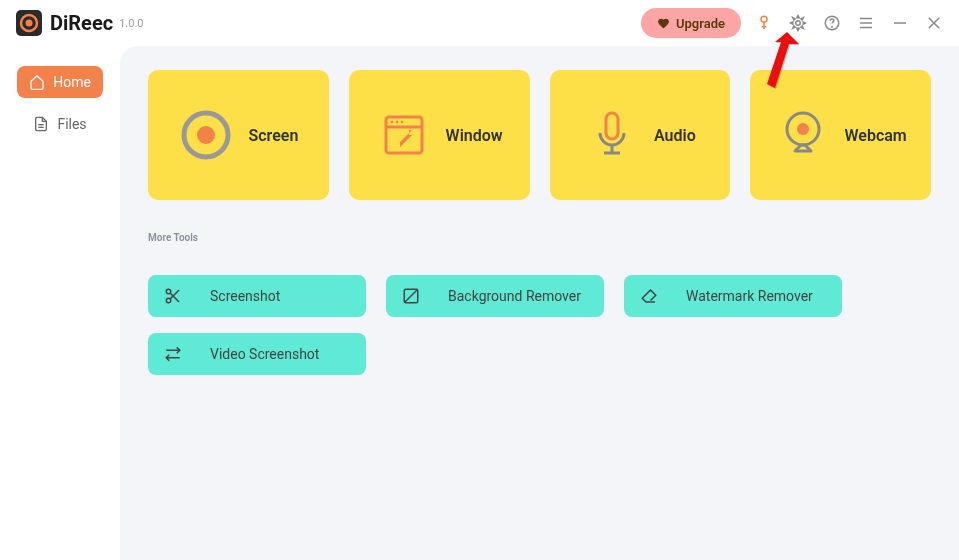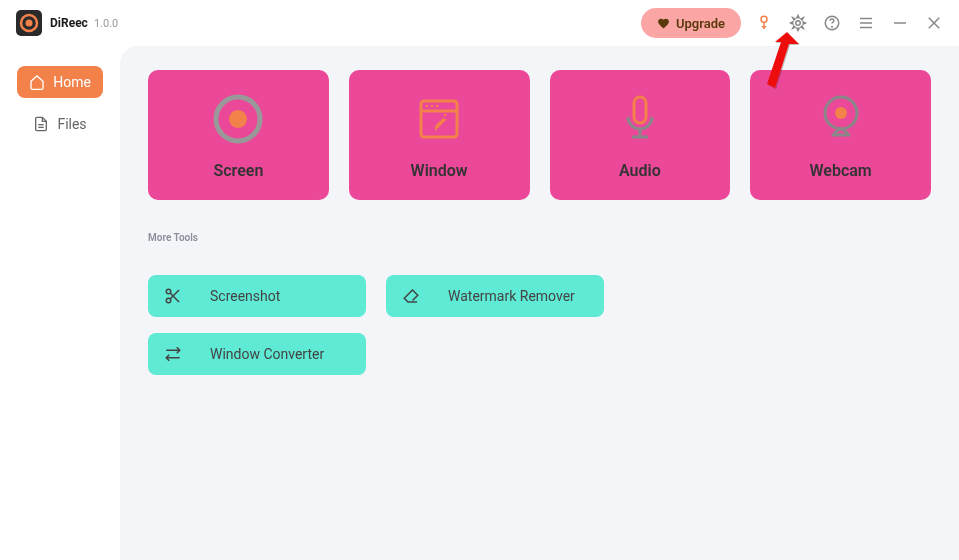--- a/index.html
+++ b/index.html
@@ -9,21 +9,21 @@
       height: 46px;
       display: flex;
       align-items: center;
       padding: 0 16px;
     }
     .logo {
       width: 26px; height: 26px;
       margin-right: 8px;
       display: flex; align-items: center; justify-content: center;
     }
-    .app-name { font-weight: 700; font-size: 12px; color: #1a1a1a; margin-right: 6px; }
+    .app-name { font-weight: 700; font-size: 20px; color: #1a1a1a; margin-right: 6px; }
     .version { font-size: 11px; color: #999; }
     .titlebar-spacer { flex: 1; }
     .upgrade-btn {
       background: #fca5a5;
       border-radius: 18px;
       height: 30px;
       padding: 0 16px;
       display: flex; align-items: center;
       gap: 6px;
       cursor: pointer;
@@ -65,25 +65,25 @@
       flex: 1;
       background: #f3f5f9;
       border-radius: 18px 0 0 0;
       padding: 24px 28px;
       position: relative;
     }
     
     .card-row { display: flex; gap: 20px; margin-bottom: 32px; }
     .card {
       flex: 1;
-      background: #ec4899;
+      background: #fde047;
       border-radius: 10px;
       height: 130px;
       display: flex;
-      flex-direction: column;
+      flex-direction: row;
       align-items: center;
       justify-content: center;
       gap: 14px;
       cursor: pointer;
     }
     .card-icon { width: 56px; height: 56px; display: flex; align-items: center; justify-content: center; }
     .card-label { font-size: 16px; font-weight: 600; color: #333; }
     
     .section-title { font-size: 10px; font-weight: 600; color: #8a8f9a; margin-bottom: 32px; }
     
@@ -258,30 +258,37 @@
         <svg viewBox="0 0 24 24" fill="none" stroke="#444" stroke-width="2">
           <circle cx="6" cy="6" r="3"></circle>
             <circle cx="6" cy="18" r="3"></circle>
           <line x1="20" y1="4" x2="8.12" y2="15.88"></line>
             <line x1="20" y1="20" x2="8.12" y2="8.12"></line>
         </svg>
         <span>Screenshot</span>
       </div>
       <div class="tool">
         <svg viewBox="0 0 24 24" fill="none" stroke="#444" stroke-width="2">
+          <rect x="3" y="3" width="18" height="18" rx="2"></rect>
+          <line x1="4" y1="20" x2="20" y2="4"></line>
+        </svg>
+        <span>Background Remover</span>
+      </div>
+      <div class="tool">
+        <svg viewBox="0 0 24 24" fill="none" stroke="#444" stroke-width="2">
           <path d="M20 20H8l-5-5 11-11 7 7-7 7"></path>
         </svg>
         <span>Watermark Remover</span>
       </div>
     </div>
     <div class="tool-row">
       <div class="tool">
         <svg viewBox="0 0 24 24" fill="none" stroke="#444" stroke-width="2">
           <polyline points="17 3 21 7 17 11"></polyline>
             <line x1="3" y1="7" x2="21" y2="7"></line>
           <polyline points="7 21 3 17 7 13"></polyline>
             <line x1="21" y1="17" x2="3" y2="17"></line>
         </svg>
-        <span>Window Converter</span>
+        <span>Video Screenshot</span>
       </div>
     </div>
   </div>
 </div>
 
 </body></html>

